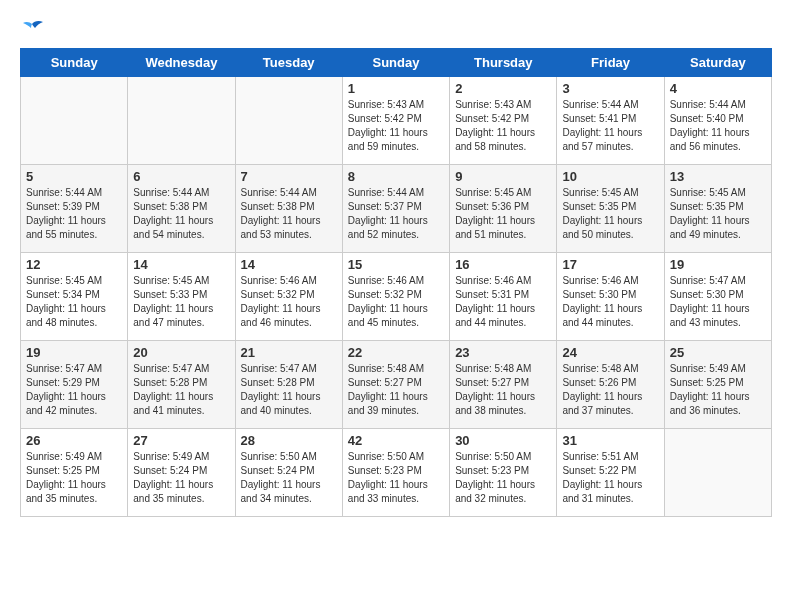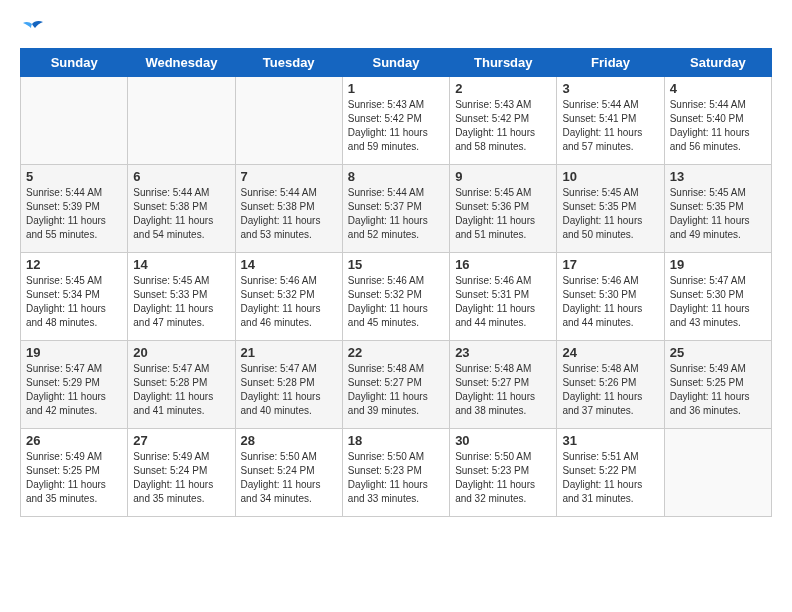--- a/index.html
+++ b/index.html
@@ -320,21 +320,21 @@
 and 35 minutes.</div>
         </td>
         <td>
           <span class="day-number">28</span>
           <div class="day-info" style="white-space: pre-line;">Sunrise: 5:50 AM
 Sunset: 5:24 PM
 Daylight: 11 hours
 and 34 minutes.</div>
         </td>
         <td>
-          <span class="day-number">18</span>
+          <span class="day-number">42</span>
           <div class="day-info" style="white-space: pre-line;">Sunrise: 5:50 AM
 Sunset: 5:23 PM
 Daylight: 11 hours
 and 33 minutes.</div>
         </td>
         <td>
           <span class="day-number">30</span>
           <div class="day-info" style="white-space: pre-line;">Sunrise: 5:50 AM
 Sunset: 5:23 PM
 Daylight: 11 hours

